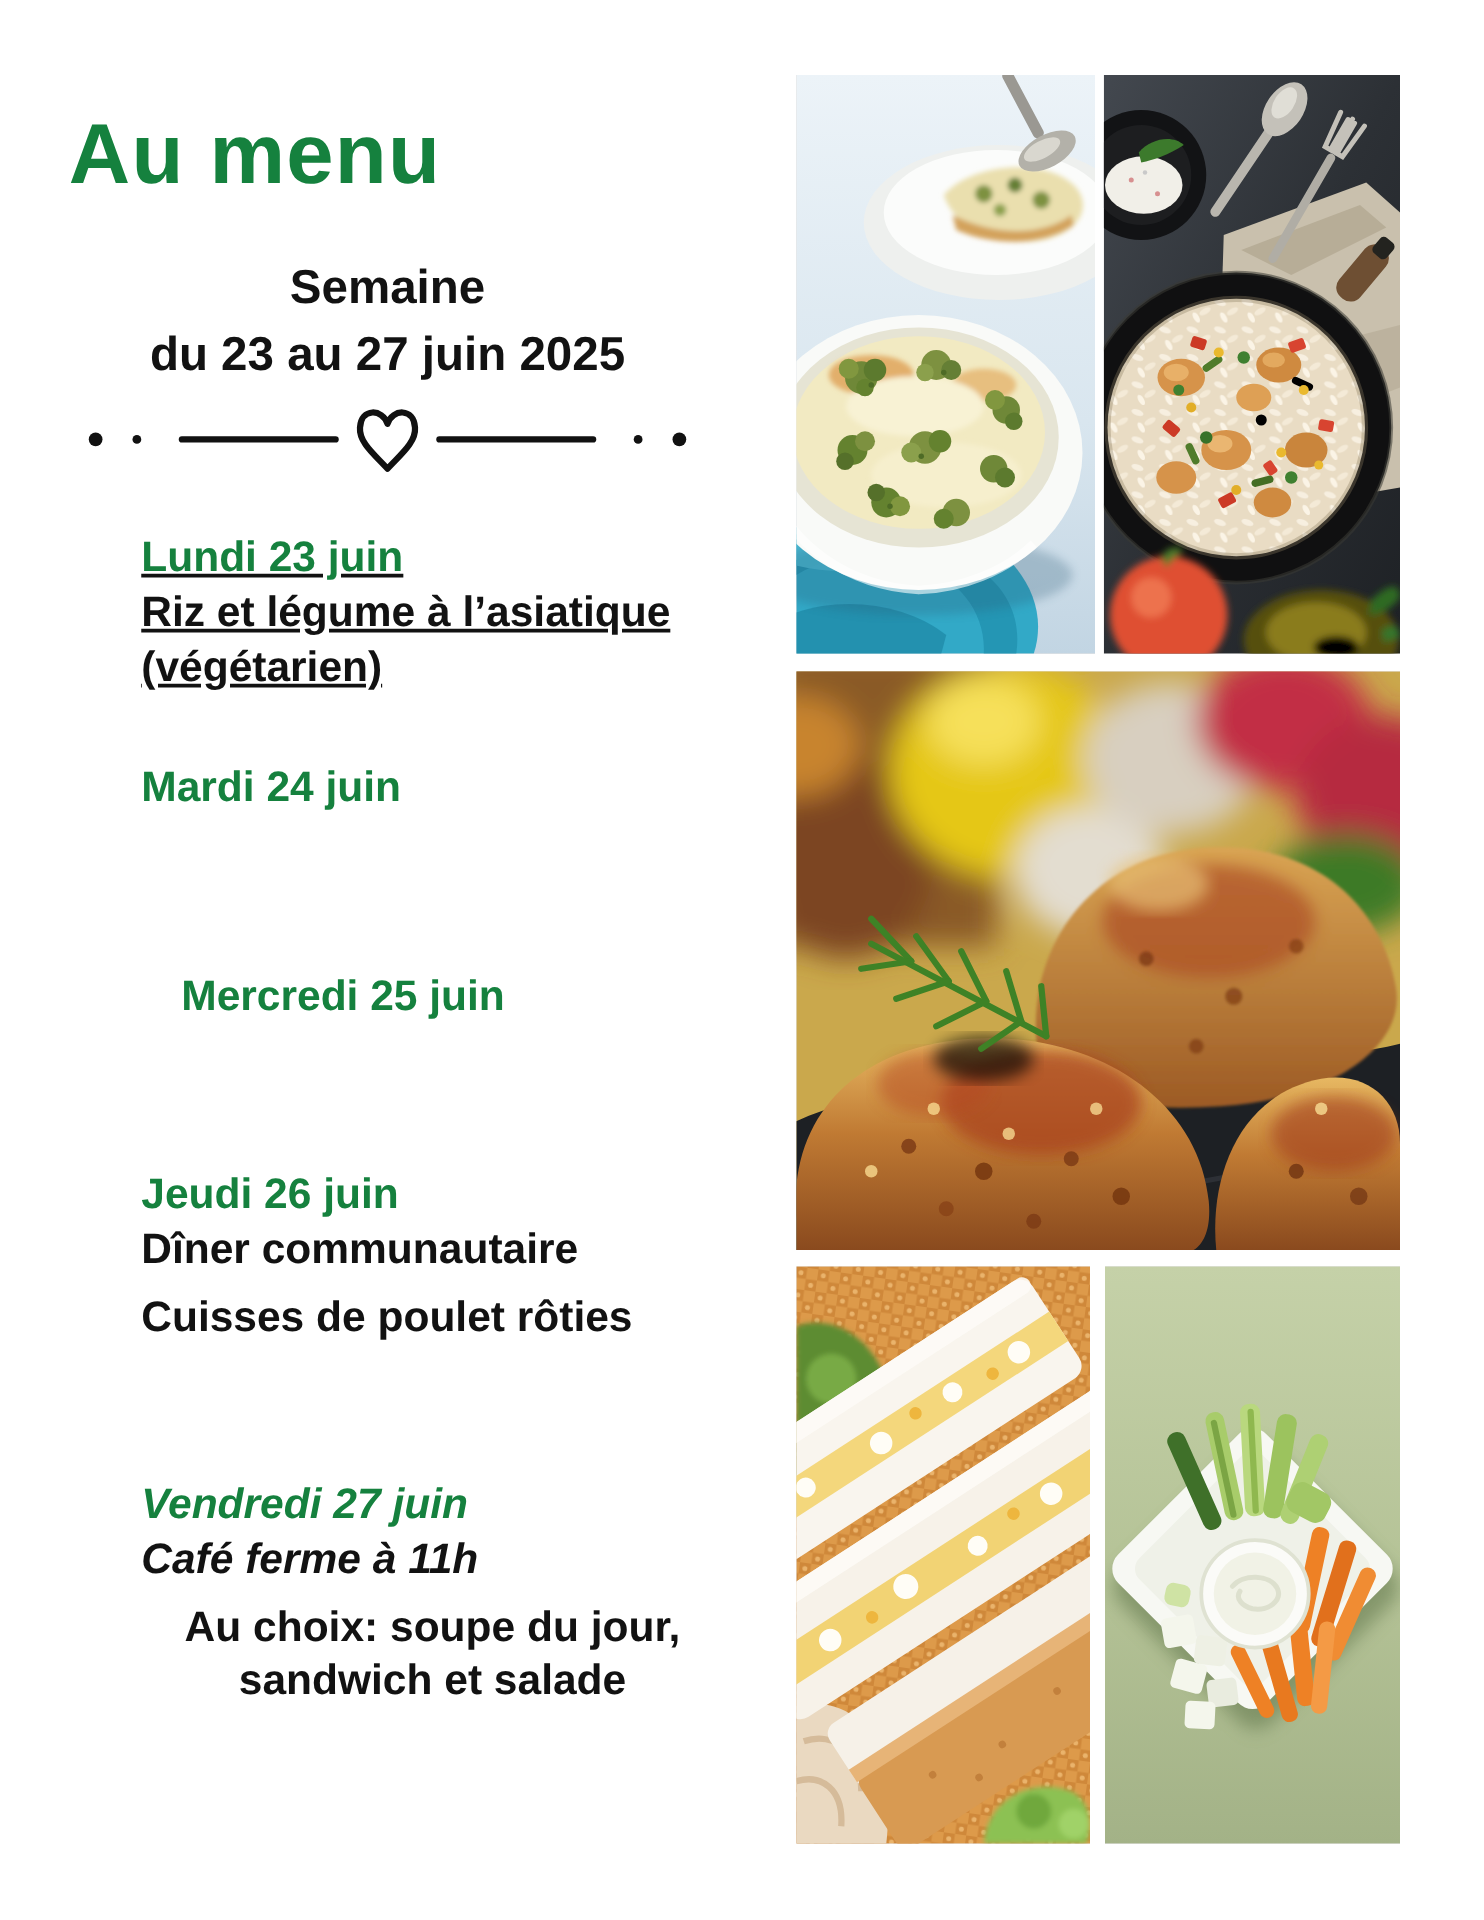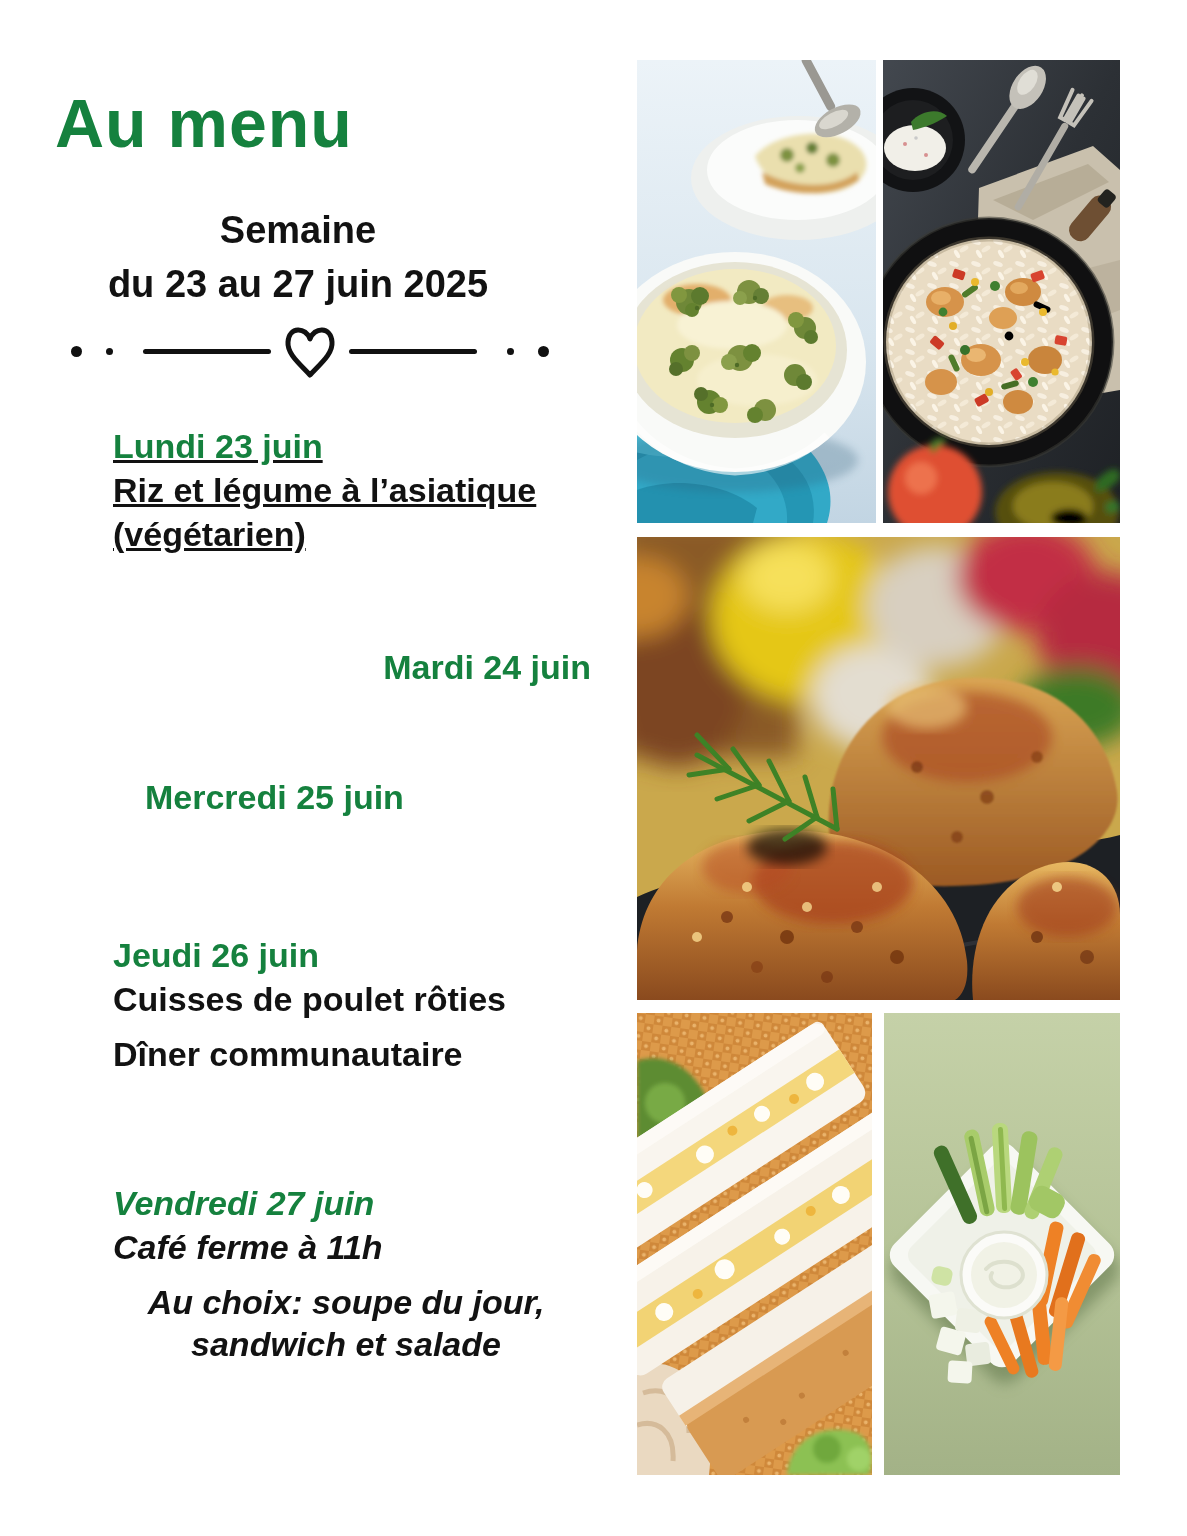--- a/index.html
+++ b/index.html
@@ -8,43 +8,43 @@
     font-family:"Liberation Sans","DejaVu Sans",sans-serif;
     -webkit-font-smoothing:antialiased;
   }
   .abs{position:absolute;}
   
   .title{
     left:55px;top:84px;width:510px;text-align:left;
     font-size:68px;font-weight:700;letter-spacing:1px;color:#15813e;
   }
   .subtitle{
-    left:43px;top:203px;width:510px;text-align:center;
+    left:55px;top:203px;width:510px;text-align:center;
     font-size:38px;line-height:54px;font-weight:700;color:#121212;
   }
   .divider{
     left:55px;top:322px;width:510px;height:58px;
     display:flex;align-items:center;justify-content:center;
   }
   .dot-lg{width:11px;height:11px;border-radius:50%;background:#111;}
   .dot-sm{width:7px;height:7px;border-radius:50%;background:#111;}
   .dv-line{width:128px;height:5px;border-radius:3px;background:#111;}
   .gap24{margin-left:24px;} .gap30{margin-left:30px;} .gap12{margin-left:12px;}
   .day{
     left:113px;width:478px;color:#121212;
     font-size:34px;line-height:44px;font-weight:700;
   }
   .day h3{margin:0;padding:0;font-size:34px;line-height:44px;font-weight:700;color:#15813e;}
   .day p{margin:0;padding:0;}
   .day p + p{margin-top:11px;}
-  .d-lundi{top:424px;text-decoration:underline;} .d-mardi{top:645px;text-align:right;} .d-mercredi{top:775px;margin-left:32px;}
+  .d-lundi{top:424px;text-decoration:underline;} .d-mardi{top:608px;} .d-mercredi{top:775px;margin-left:32px;}
   .d-jeudi{top:933px;} .d-vendredi{top:1181px;font-style:italic;}
   .footer-note{
     left:113px;top:1281px;width:466px;text-align:center;
-    font-size:34px;line-height:42px;font-weight:700;color:#121212;font-style:italic;
+    font-size:34px;line-height:42px;font-weight:700;color:#121212;
   }
   
   .tile{position:absolute;overflow:hidden;background:#ddd;}
   .tile svg{display:block;width:100%;height:100%;}
   .t1{left:637px;top:60px;width:239px;height:463px;}
   .t2{left:883px;top:60px;width:237px;height:463px;}
   .t3{left:637px;top:537px;width:483px;height:463px;}
   .t4{left:637px;top:1013px;width:235px;height:462px;}
   .t5{left:884px;top:1013px;width:236px;height:462px;}
 </style>
@@ -80,22 +80,22 @@
 <div class="abs day d-mardi">
   <h3>Mardi 24 juin</h3>
 </div>
 
 <div class="abs day d-mercredi">
   <h3>Mercredi 25 juin</h3>
 </div>
 
 <div class="abs day d-jeudi">
   <h3>Jeudi 26 juin</h3>
+  <p>Dîner communautaire</p>
   <p>Cuisses de poulet rôties</p>
-  <p>Dîner communautaire</p>
 </div>
 
 <div class="abs day d-vendredi">
   <h3>Vendredi 27 juin</h3>
   <p>Café ferme à 11h</p>
 </div>
 
 <div class="abs footer-note">
   <div>Au choix:  soupe du jour,</div>
   <div>sandwich et salade</div>

